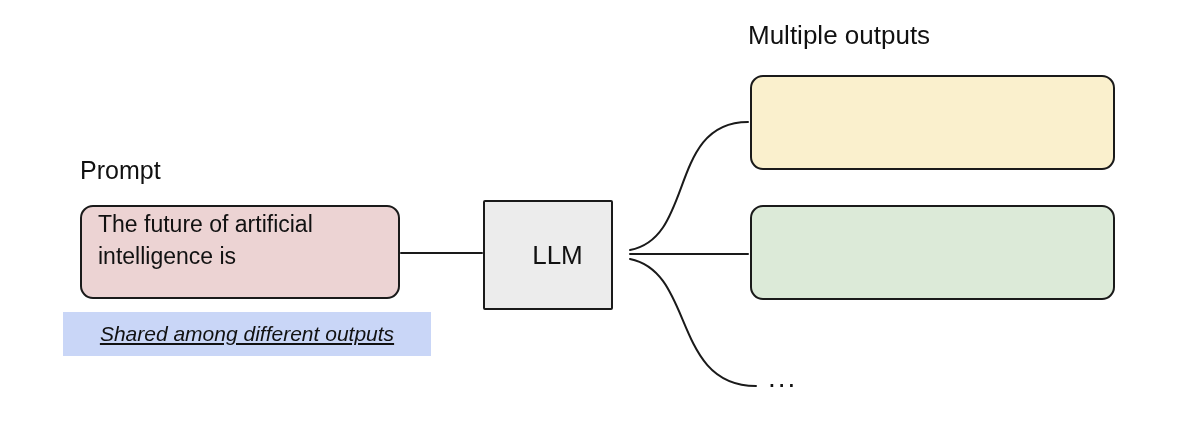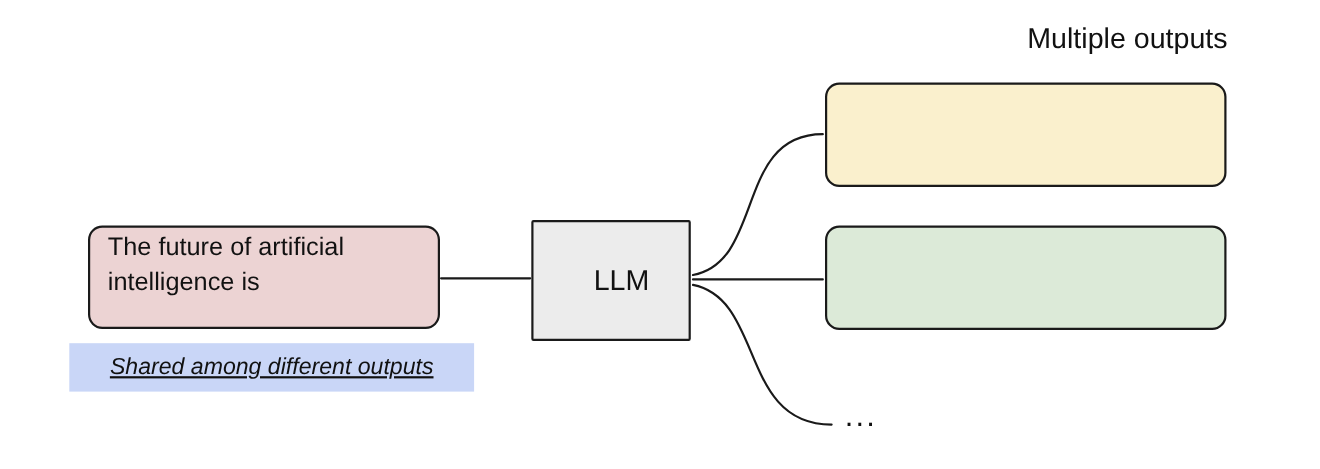--- a/index.html
+++ b/index.html
@@ -30,40 +30,40 @@
     height: 426px;
   }
   .connectors path, .connectors line {
     stroke: var(--stroke);
     stroke-width: 2;
     fill: none;
     stroke-linecap: round;
   }
   .label {
     position: absolute;
-    text-align: right;
+    text-align: left;
     font-size: 25px;
     color: #111111;
   }
   .prompt-label { left: 80px; top: 156px; width: 320px; }
   .outputs-label { left: 748px; top: 20px; width: 368px; font-size: 26px; }
   .box {
     position: absolute;
     border: 2px solid var(--stroke);
     border-radius: 13px;
   }
   .prompt-box {
     left: 80px; top: 205px; width: 320px; height: 94px;
     background: var(--prompt-fill);
     padding: 1px 16px;
     font-size: 23px;
     line-height: 1.4;
   }
   .llm-box {
-    left: 483px; top: 200px; width: 145px; height: 110px;
+    left: 483px; top: 200px; width: 130px; height: 110px;
     background: var(--llm-fill);
     border-radius: 2px;
     display: flex; align-items: center; justify-content: center;
     font-size: 26px;
     padding-left: 19px;
   }
   .output-box-1 {
     left: 750px; top: 75px; width: 365px; height: 95px;
     background: var(--output1-fill);
   }
@@ -92,20 +92,21 @@
 
 <div class="canvas">
 
   <svg class="connectors" viewBox="0 0 1200 426" xmlns="http://www.w3.org/2000/svg">
     <line x1="401" y1="253" x2="482" y2="253"></line>
     <path d="M 630 250 C 695 238, 668 122, 748 122"></path>
     <path d="M 630 254 L 748 254"></path>
     <path d="M 630 259 C 695 272, 672 386, 756 386"></path>
   </svg>
 
+  <div class="label prompt-label">Prompt</div>
 
   <div class="box prompt-box">
     <span>The future of artificial intelligence is</span>
   </div>
 
   <div class="shared-note">
     <span>Shared among different outputs</span>
   </div>
 
   <div class="box llm-box">

